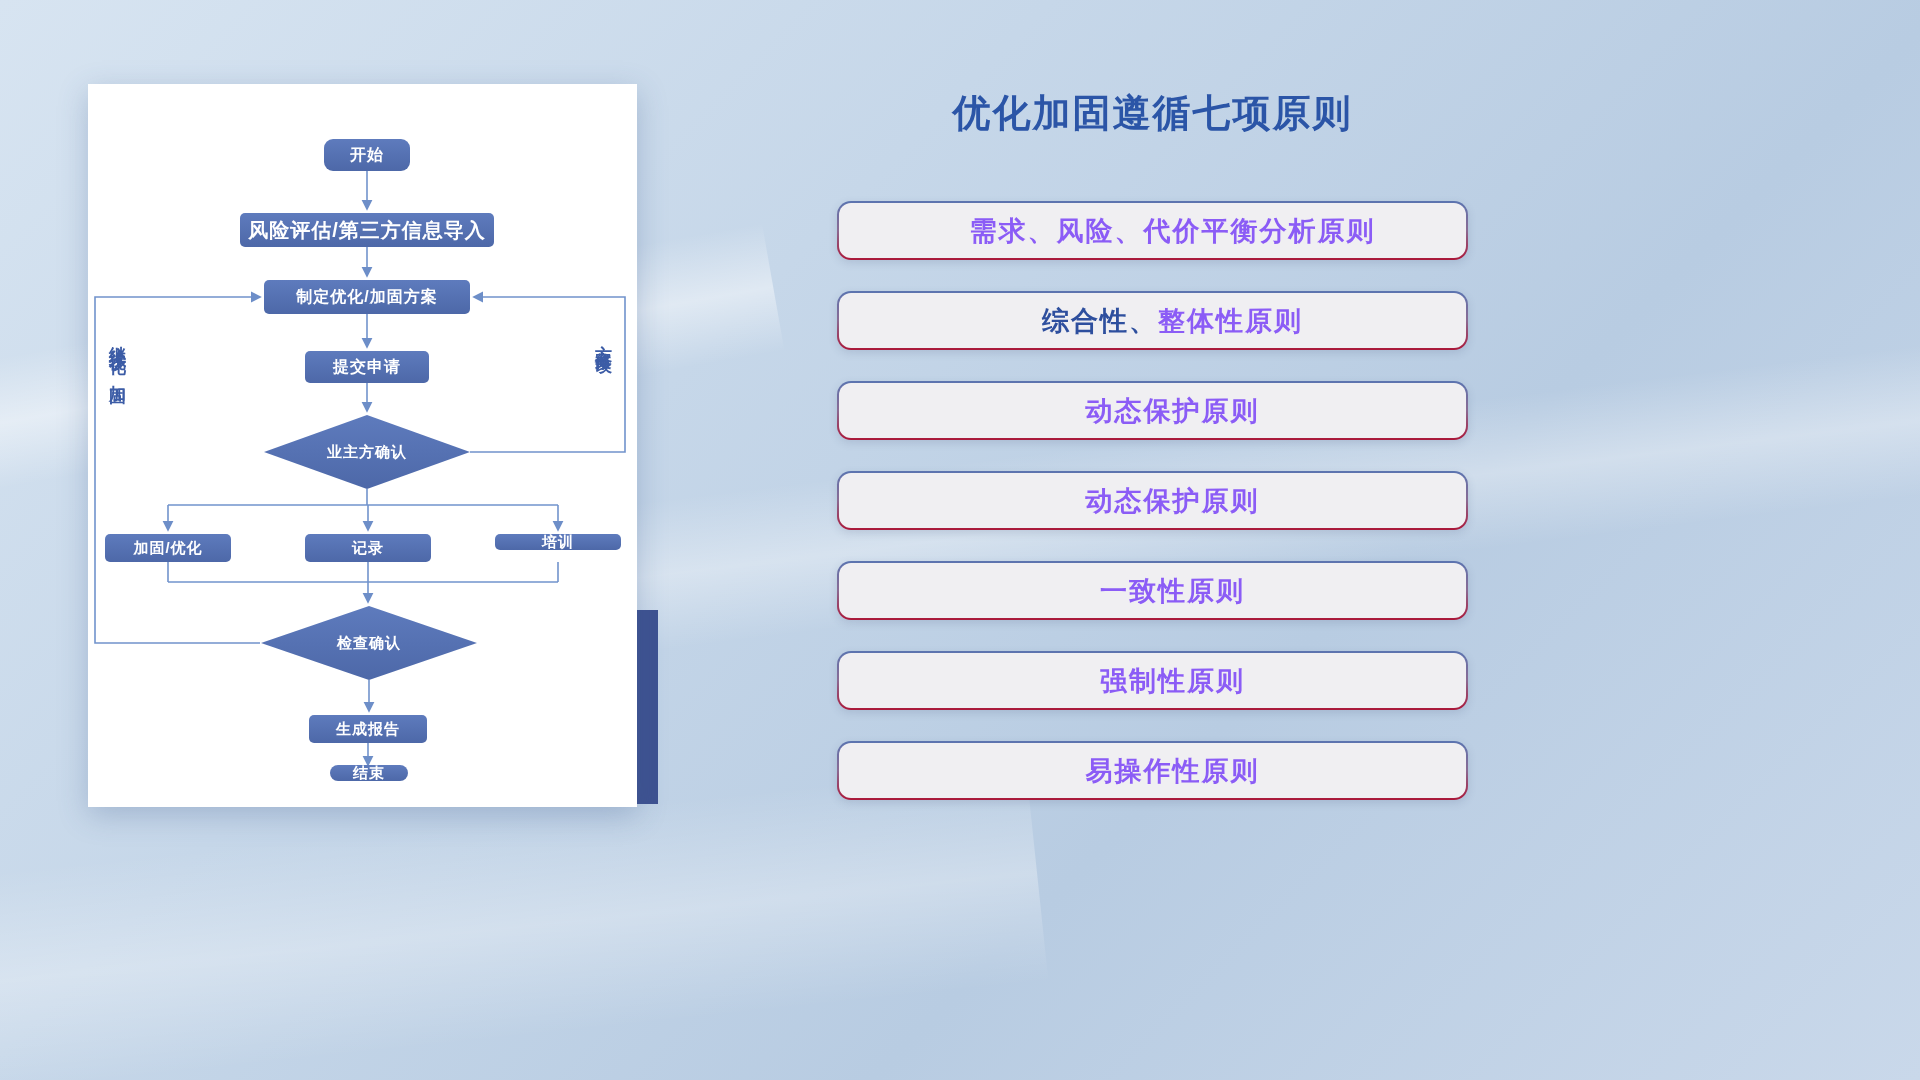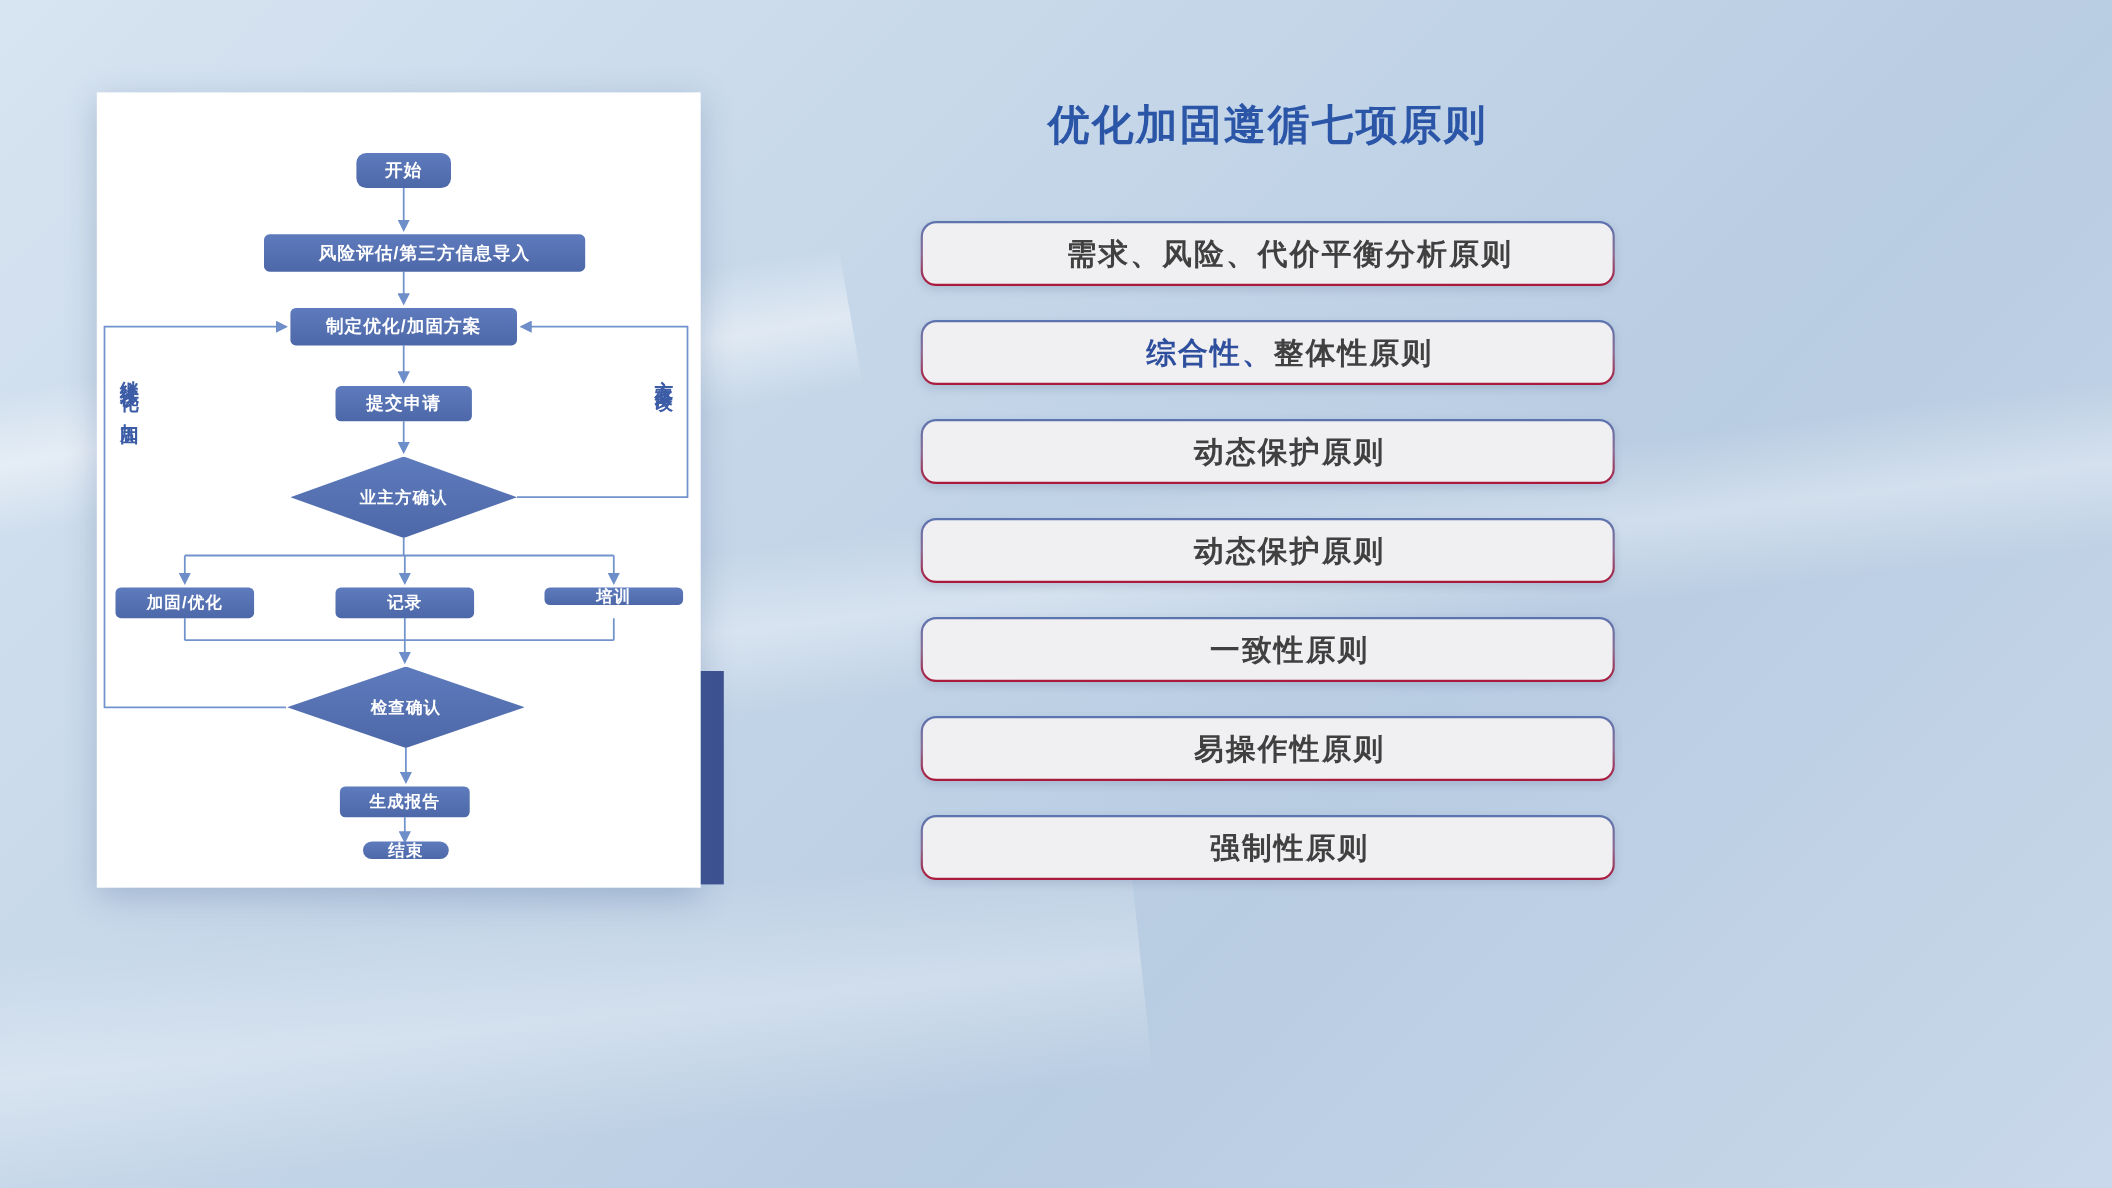--- a/index.html
+++ b/index.html
@@ -23,21 +23,21 @@
     z-index:2;box-shadow:0 8px 28px rgba(60,90,140,.28);margin-top:12px;}
   .card svg{position:absolute;left:0;top:0;}
 
   .flow-node{position:absolute;display:flex;align-items:center;justify-content:center;
     background:linear-gradient(180deg,#5e7bbd,#4d68a8);color:#fff;font-weight:700;
     font-size:16px;border-radius:5px;letter-spacing:1px;z-index:3;}
   .flow-terminal{border-radius:9px;}
   .flow-diamond{clip-path:polygon(50% 0,100% 50%,50% 100%,0 50%);border-radius:0;font-size:15px;}
 
   .n-start{left:236px;top:55px;width:86px;height:32px;}
-  .n-risk{left:152px;top:129px;width:292px;height:34px;font-size:16px;}
+  .n-risk{left:152px;top:129px;width:254px;height:34px;font-size:20px;}
   .n-plan{left:176px;top:196px;width:206px;height:34px;}
   .n-submit{left:217px;top:267px;width:124px;height:32px;}
   .n-owner{left:176px;top:331px;width:206px;height:74px;}
   .n-reinforce{left:17px;top:450px;width:126px;height:28px;font-size:15px;}
   .n-record{left:217px;top:450px;width:126px;height:28px;font-size:15px;}
   .n-training{left:407px;top:450px;width:126px;height:16px;font-size:15px;}
   .n-check{left:173px;top:522px;width:216px;height:74px;}
   .n-report{left:221px;top:631px;width:118px;height:28px;font-size:15px;}
   .n-end{left:242px;top:681px;width:78px;height:16px;font-size:15px;}
 
@@ -51,21 +51,21 @@
   .panel-title{width:100%;text-align:center;color:#2b55a7;font-weight:800;
     font-size:38px;letter-spacing:2px;margin-bottom:62px;}
   .principles{display:flex;flex-direction:column;gap:31px;}
   .pbox{border-radius:14px;padding:2px;
     background:linear-gradient(180deg,#5b74b0 0%,#8a6a93 50%,#ab1739 100%);
     box-shadow:0 3px 8px rgba(70,90,130,.18);}
   .pbox-inner{border-radius:12px;background:#f0eff2;height:55px;
     display:flex;align-items:center;justify-content:center;
     font-size:27px;font-weight:600;letter-spacing:2px;}
   .seg-blue{color:#2e4f9e;margin-left:40px;}
-  .seg-red{color:#404040;}
+  .seg-red{color:#8b5cf6;}
 </style>
 </head>
 <body>
 
 <div class="streak streak1"></div>
 <div class="streak streak2"></div>
 <div class="streak streak3"></div>
 
 <div class="accent-rect"></div>
 
@@ -149,25 +149,25 @@
     <div class="pbox">
       <div class="pbox-inner">
         <span class="seg-blue"></span>
           <span class="seg-red">一致性原则</span>
       </div>
     </div>
 
     <div class="pbox">
       <div class="pbox-inner">
         <span class="seg-blue"></span>
-          <span class="seg-red">易操作性原则</span>
+          <span class="seg-red">强制性原则</span>
       </div>
     </div>
 
     <div class="pbox">
       <div class="pbox-inner">
         <span class="seg-blue"></span>
-          <span class="seg-red">强制性原则</span>
+          <span class="seg-red">易操作性原则</span>
       </div>
     </div>
 
   </div>
 </div>
 
 </body></html>

